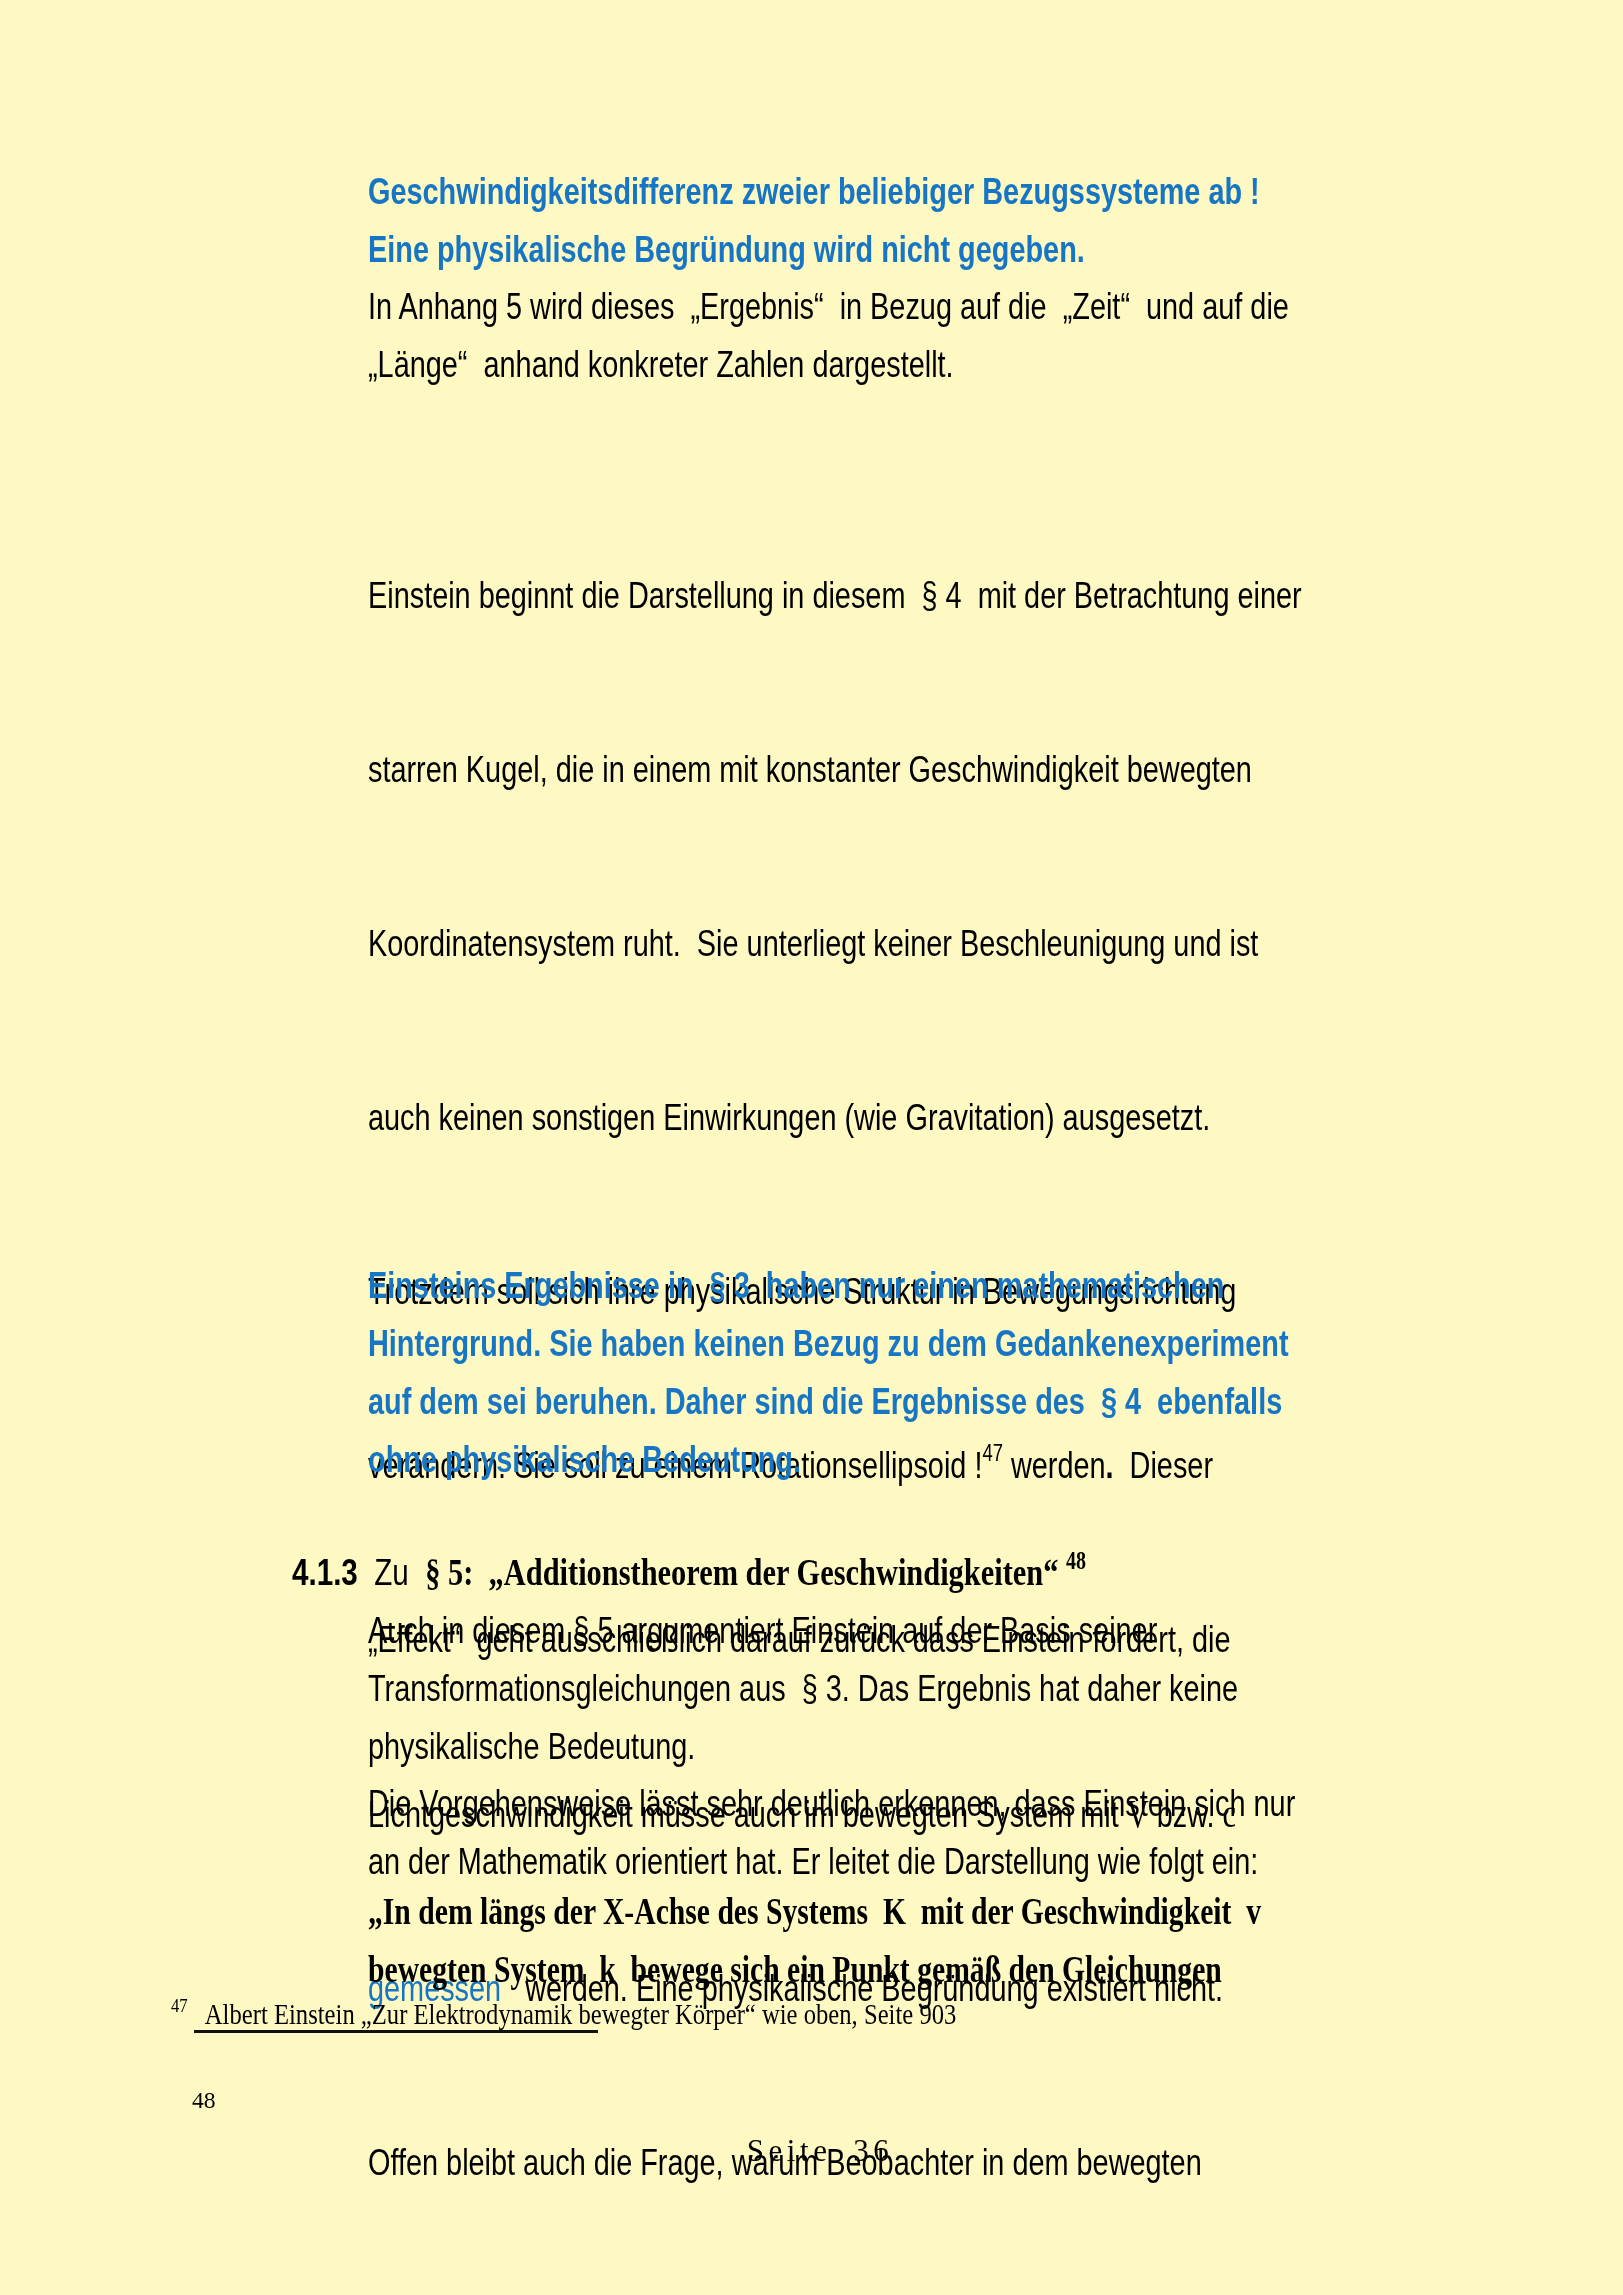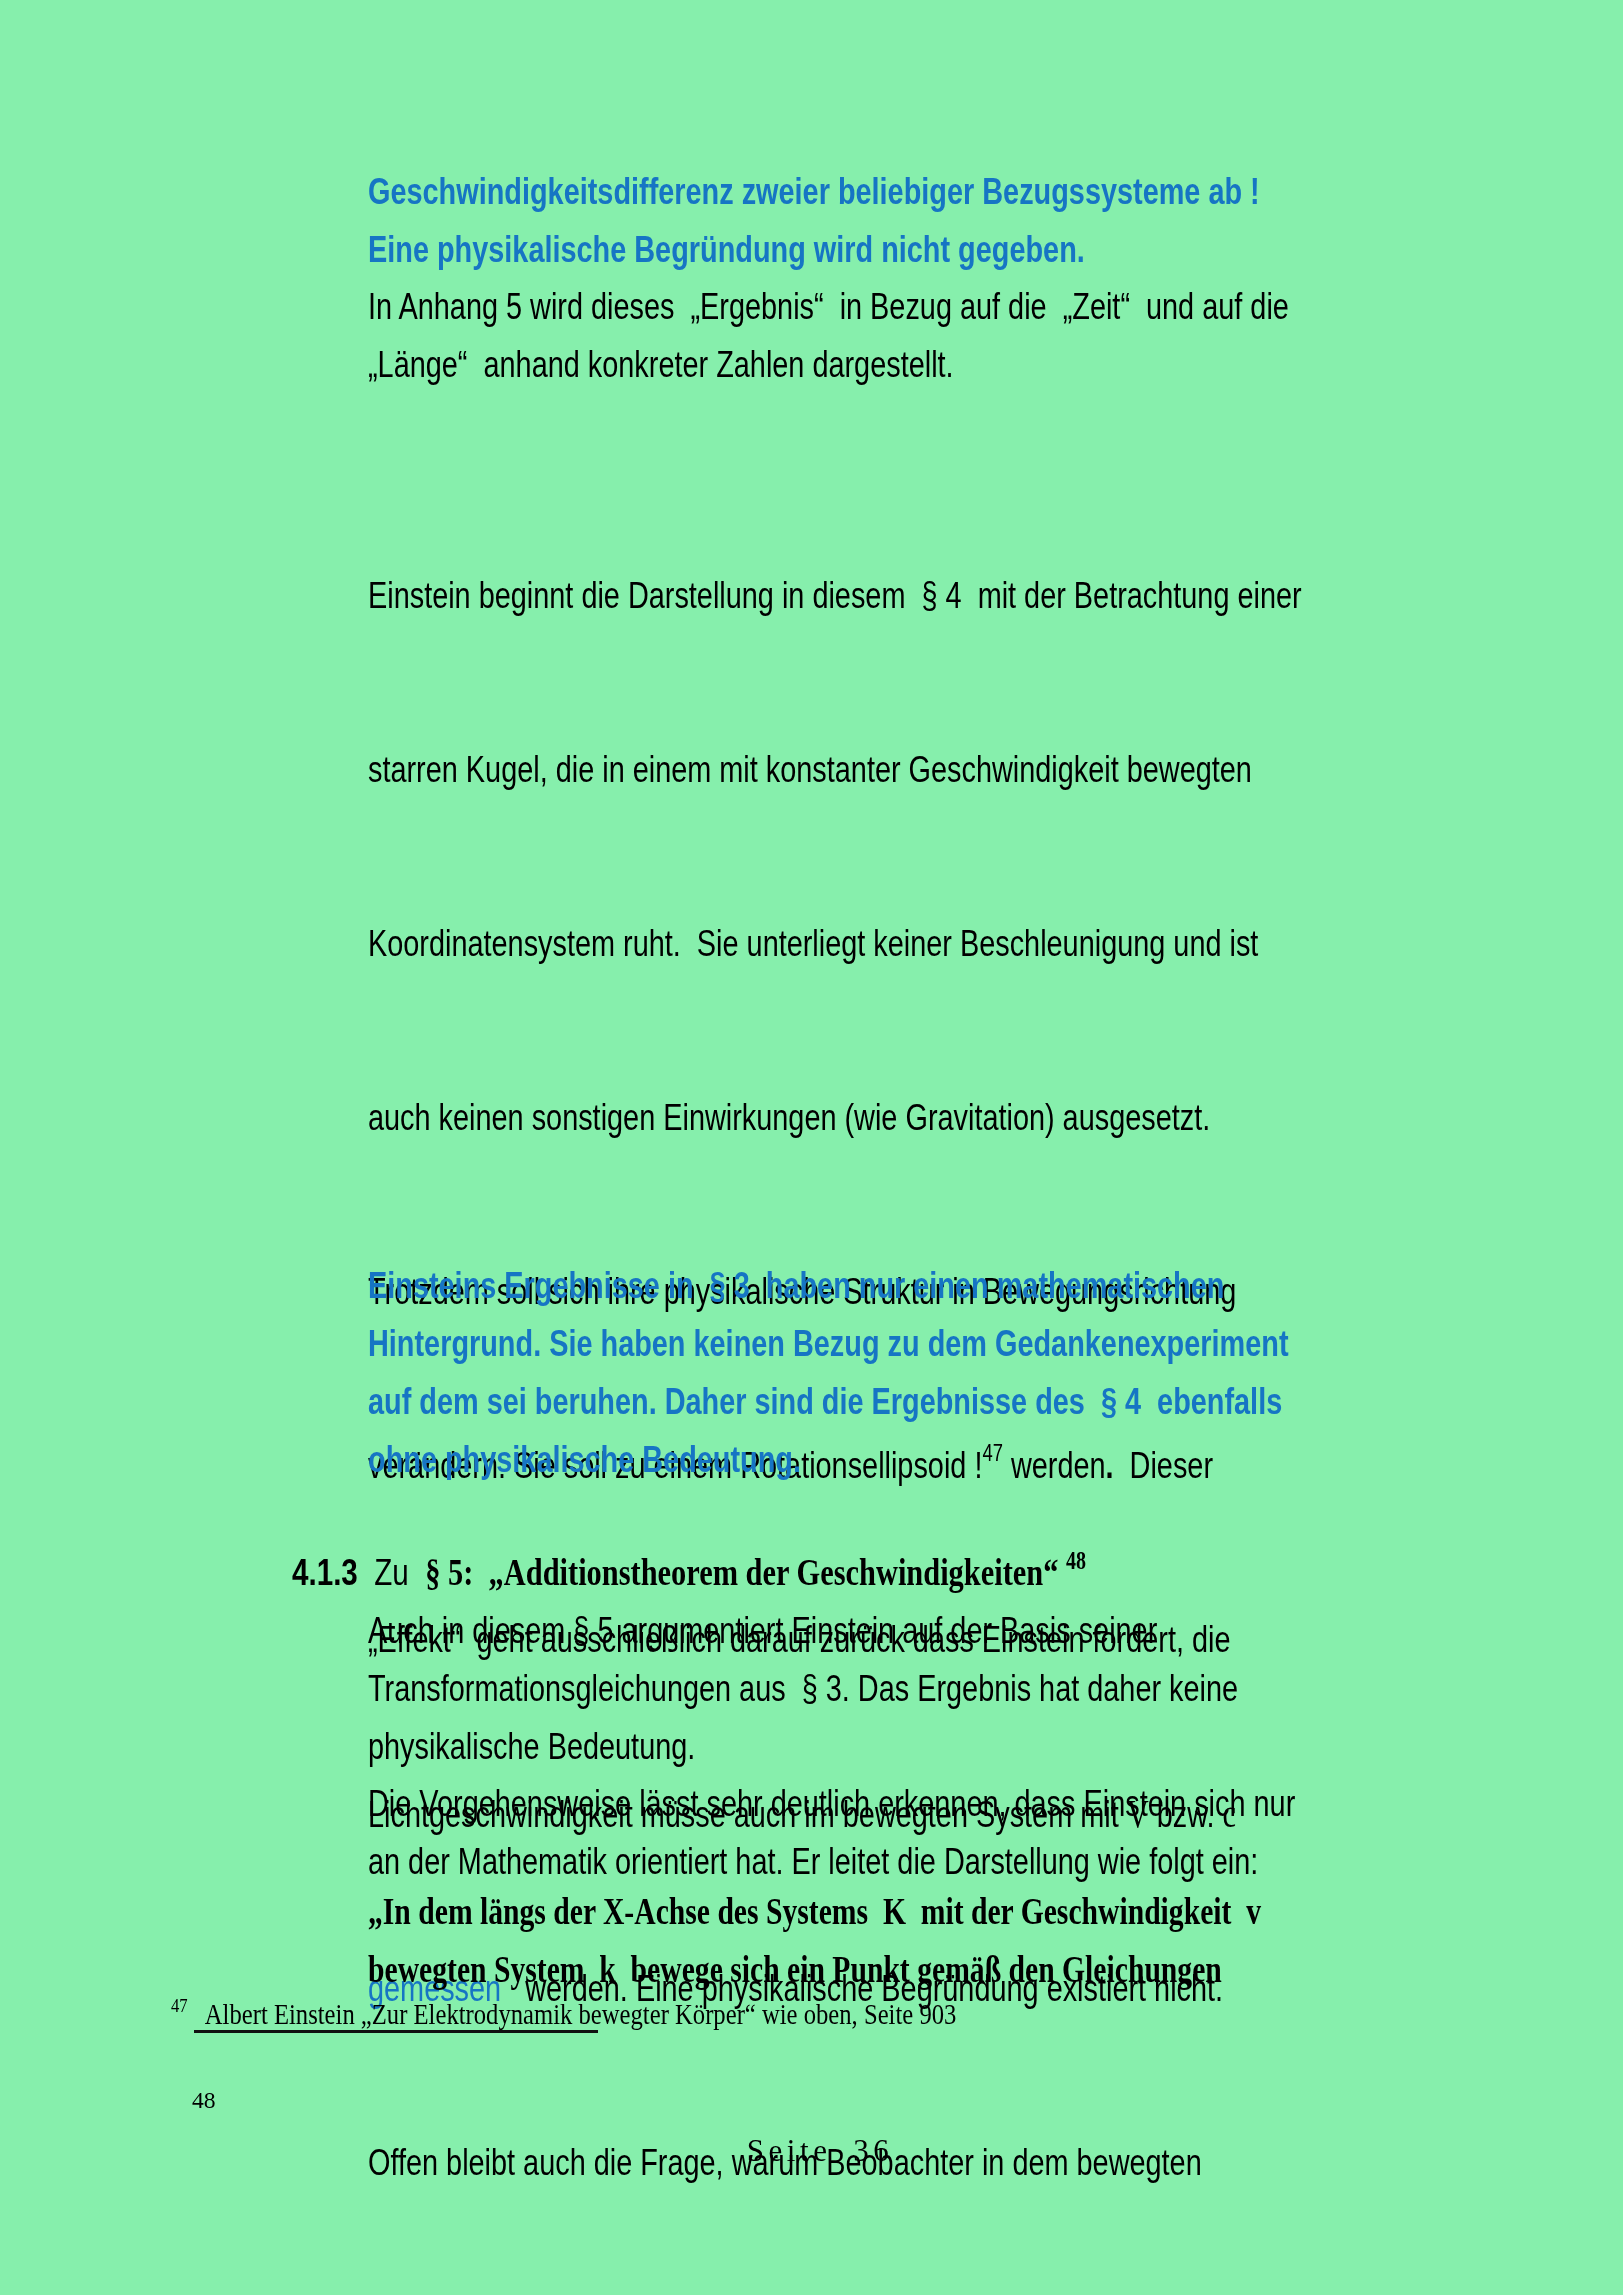--- a/index.html
+++ b/index.html
@@ -1,20 +1,20 @@
 <!DOCTYPE html>
 <html style="font-size:10.5px"><head>
 <meta charset="utf-8">
 <style>
   html, body { margin: 0; padding: 0; background: #ffffff; }
   .page {
     position: relative;
     width: 1624px;
     height: 2295px;
-    background: #86efac;
+    background: #fef9c3;
     overflow: hidden;
     font-family: "Liberation Sans", sans-serif;
     color: #000000;
   }
   .block { position: absolute; white-space: pre; transform-origin: 0 0; }
   .body-txt {
     font-size: 37px;
     line-height: 58px;
     transform: scaleX(0.78);
   }

